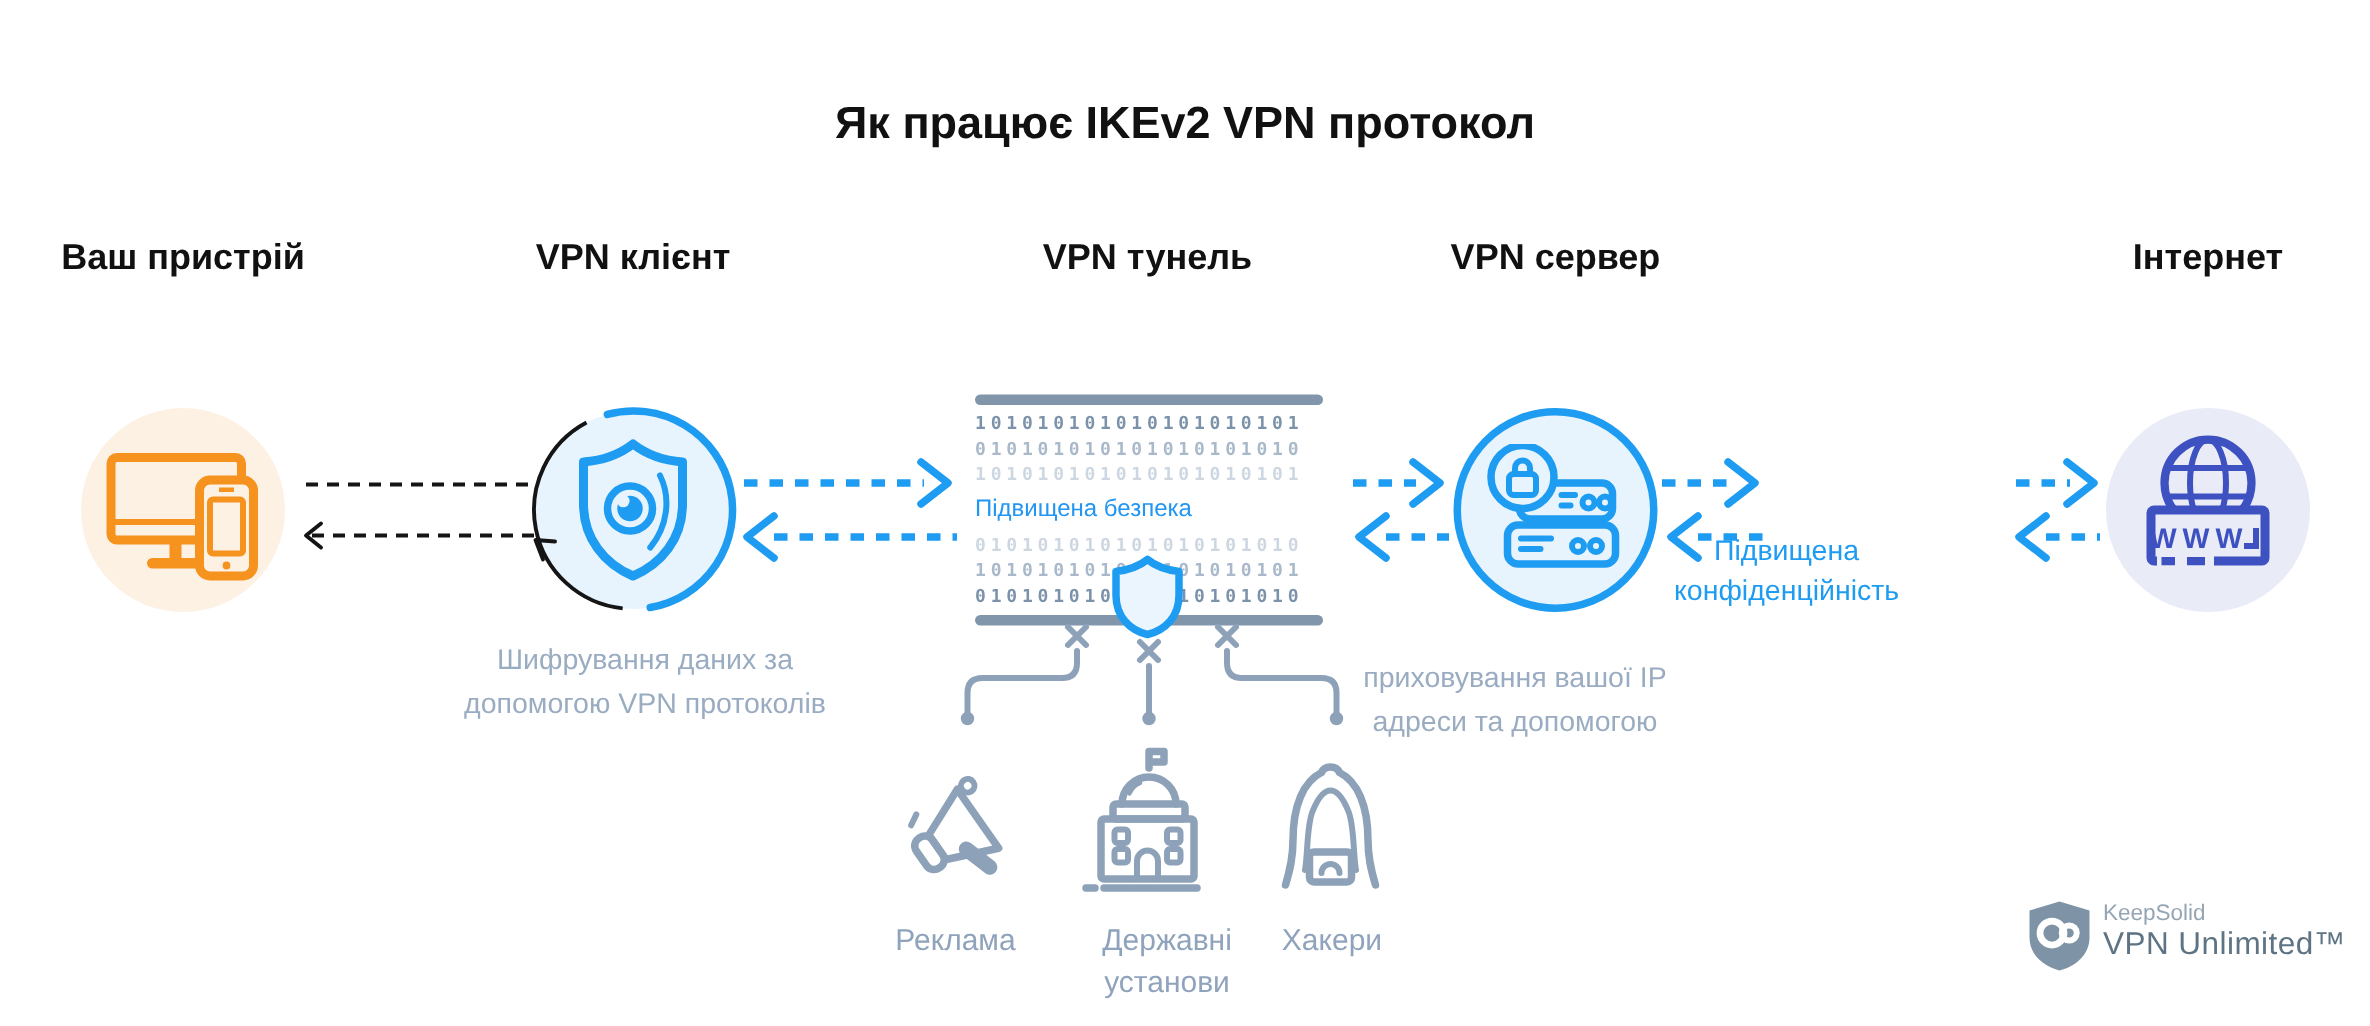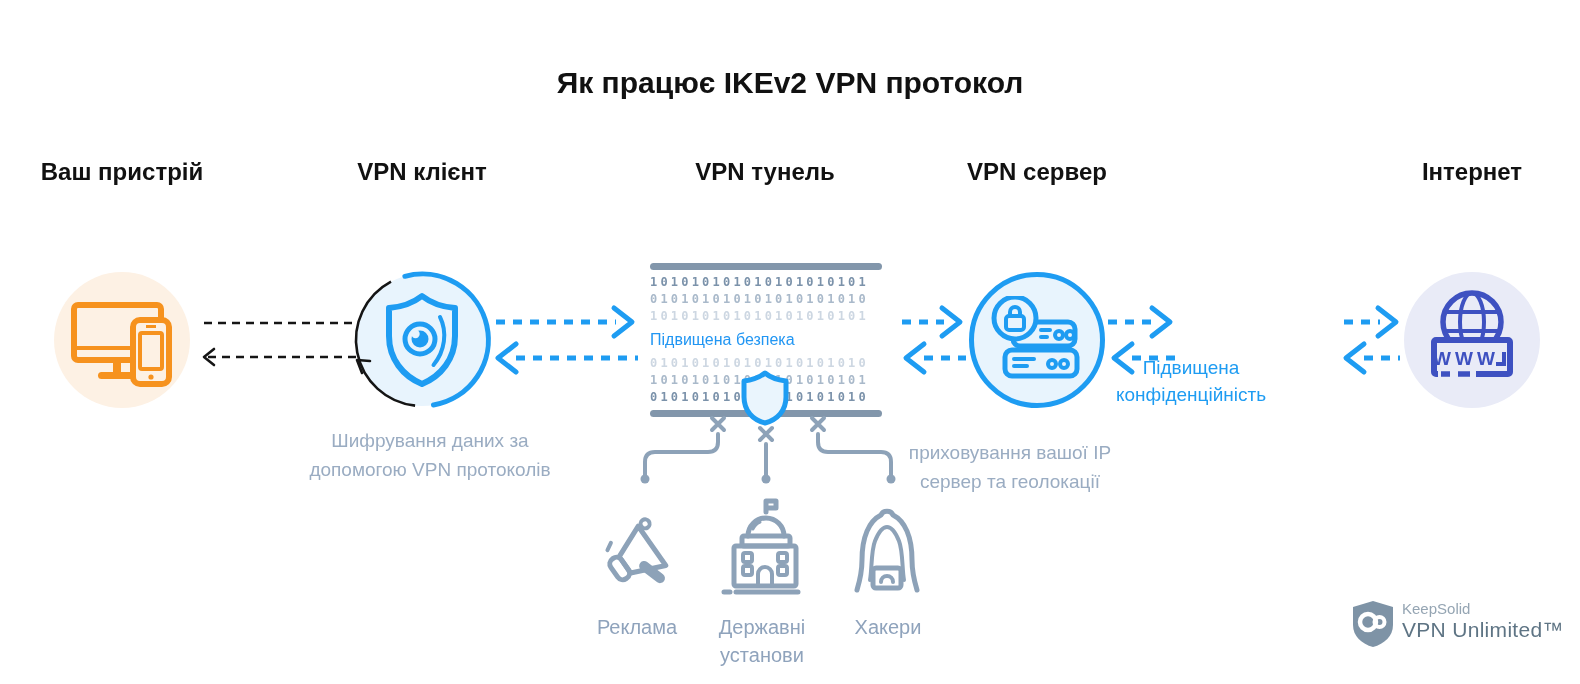--- a/index.html
+++ b/index.html
@@ -138,21 +138,21 @@
       <path d="M14 88 C17 78 19 70 19 58 C19 35 26 19 38 13 C40 8 48 8 50 13 C62 19 69 35 69 58 C69 70 71 78 74 88"></path>
       <path d="M27 78 C29 67 28 49 32 39 C36 29 40 25 44 25 C48 25 52 29 56 39 C60 49 59 67 61 78" stroke-width="4"></path>
     </g>
     <rect x="30" y="66" width="28" height="20" rx="3" fill="#ffffff" stroke="#8DA2B8" stroke-width="5"></rect>
     <path d="M38 80 A6 6 0 0 1 50 80" fill="none" stroke="#8DA2B8" stroke-width="4" stroke-linecap="round"></path>
   </svg>
 
   <div class="abs threat-label" style="left:577px;top:597px;width:120px;">
     <div>Реклама</div>
   </div>
-  <div class="abs threat-label" style="left:702px;top:597px;width:120px;">
+  <div class="abs threat-label" style="left:718px;top:597px;width:120px;">
     <div>Державні</div>
     <div>установи</div>
   </div>
   <div class="abs threat-label" style="left:828px;top:597px;width:120px;">
     <div>Хакери</div>
   </div>
 
   <svg class="abs" style="left:898px;top:300px;" width="72" height="80" viewBox="0 0 72 80">
     <line x1="4" y1="22" x2="46" y2="22" stroke="#1E9CF2" stroke-width="5" stroke-dasharray="9 8"></line>
     <path d="M44 8 L62 22 L44 36" fill="none" stroke="#1E9CF2" stroke-width="5" stroke-linecap="round" stroke-linejoin="round"></path>
@@ -173,21 +173,21 @@
       <path d="M54 34 h9 M54 41 h6"></path>
       <circle cx="72" cy="39" r="4"></circle>
       <circle cx="83" cy="39" r="4"></circle>
       <path d="M27 63 h20 M27 70 h13"></path>
       <circle cx="65" cy="68" r="4"></circle>
       <circle cx="77" cy="68" r="4"></circle>
     </g>
   </svg>
   <div class="abs caption" style="left:865px;top:426px;width:290px;margin-top:12px;">
     <div>приховування вашої IP</div>
-    <div>сервер та геолокації</div>
+    <div>адреси та допомогою</div>
   </div>
 
   <svg class="abs" style="left:1104px;top:300px;" width="76" height="80" viewBox="0 0 76 80">
     <line x1="4" y1="22" x2="50" y2="22" stroke="#1E9CF2" stroke-width="5" stroke-dasharray="9 8"></line>
     <path d="M48 8 L66 22 L48 36" fill="none" stroke="#1E9CF2" stroke-width="5" stroke-linecap="round" stroke-linejoin="round"></path>
     <line x1="28" y1="58" x2="72" y2="58" stroke="#1E9CF2" stroke-width="5" stroke-dasharray="9 8"></line>
     <path d="M28 44 L10 58 L28 72" fill="none" stroke="#1E9CF2" stroke-width="5" stroke-linecap="round" stroke-linejoin="round"></path>
   </svg>
 
   <div class="abs privacy" style="left:1116px;top:312px;width:150px;margin-top:42px;">

